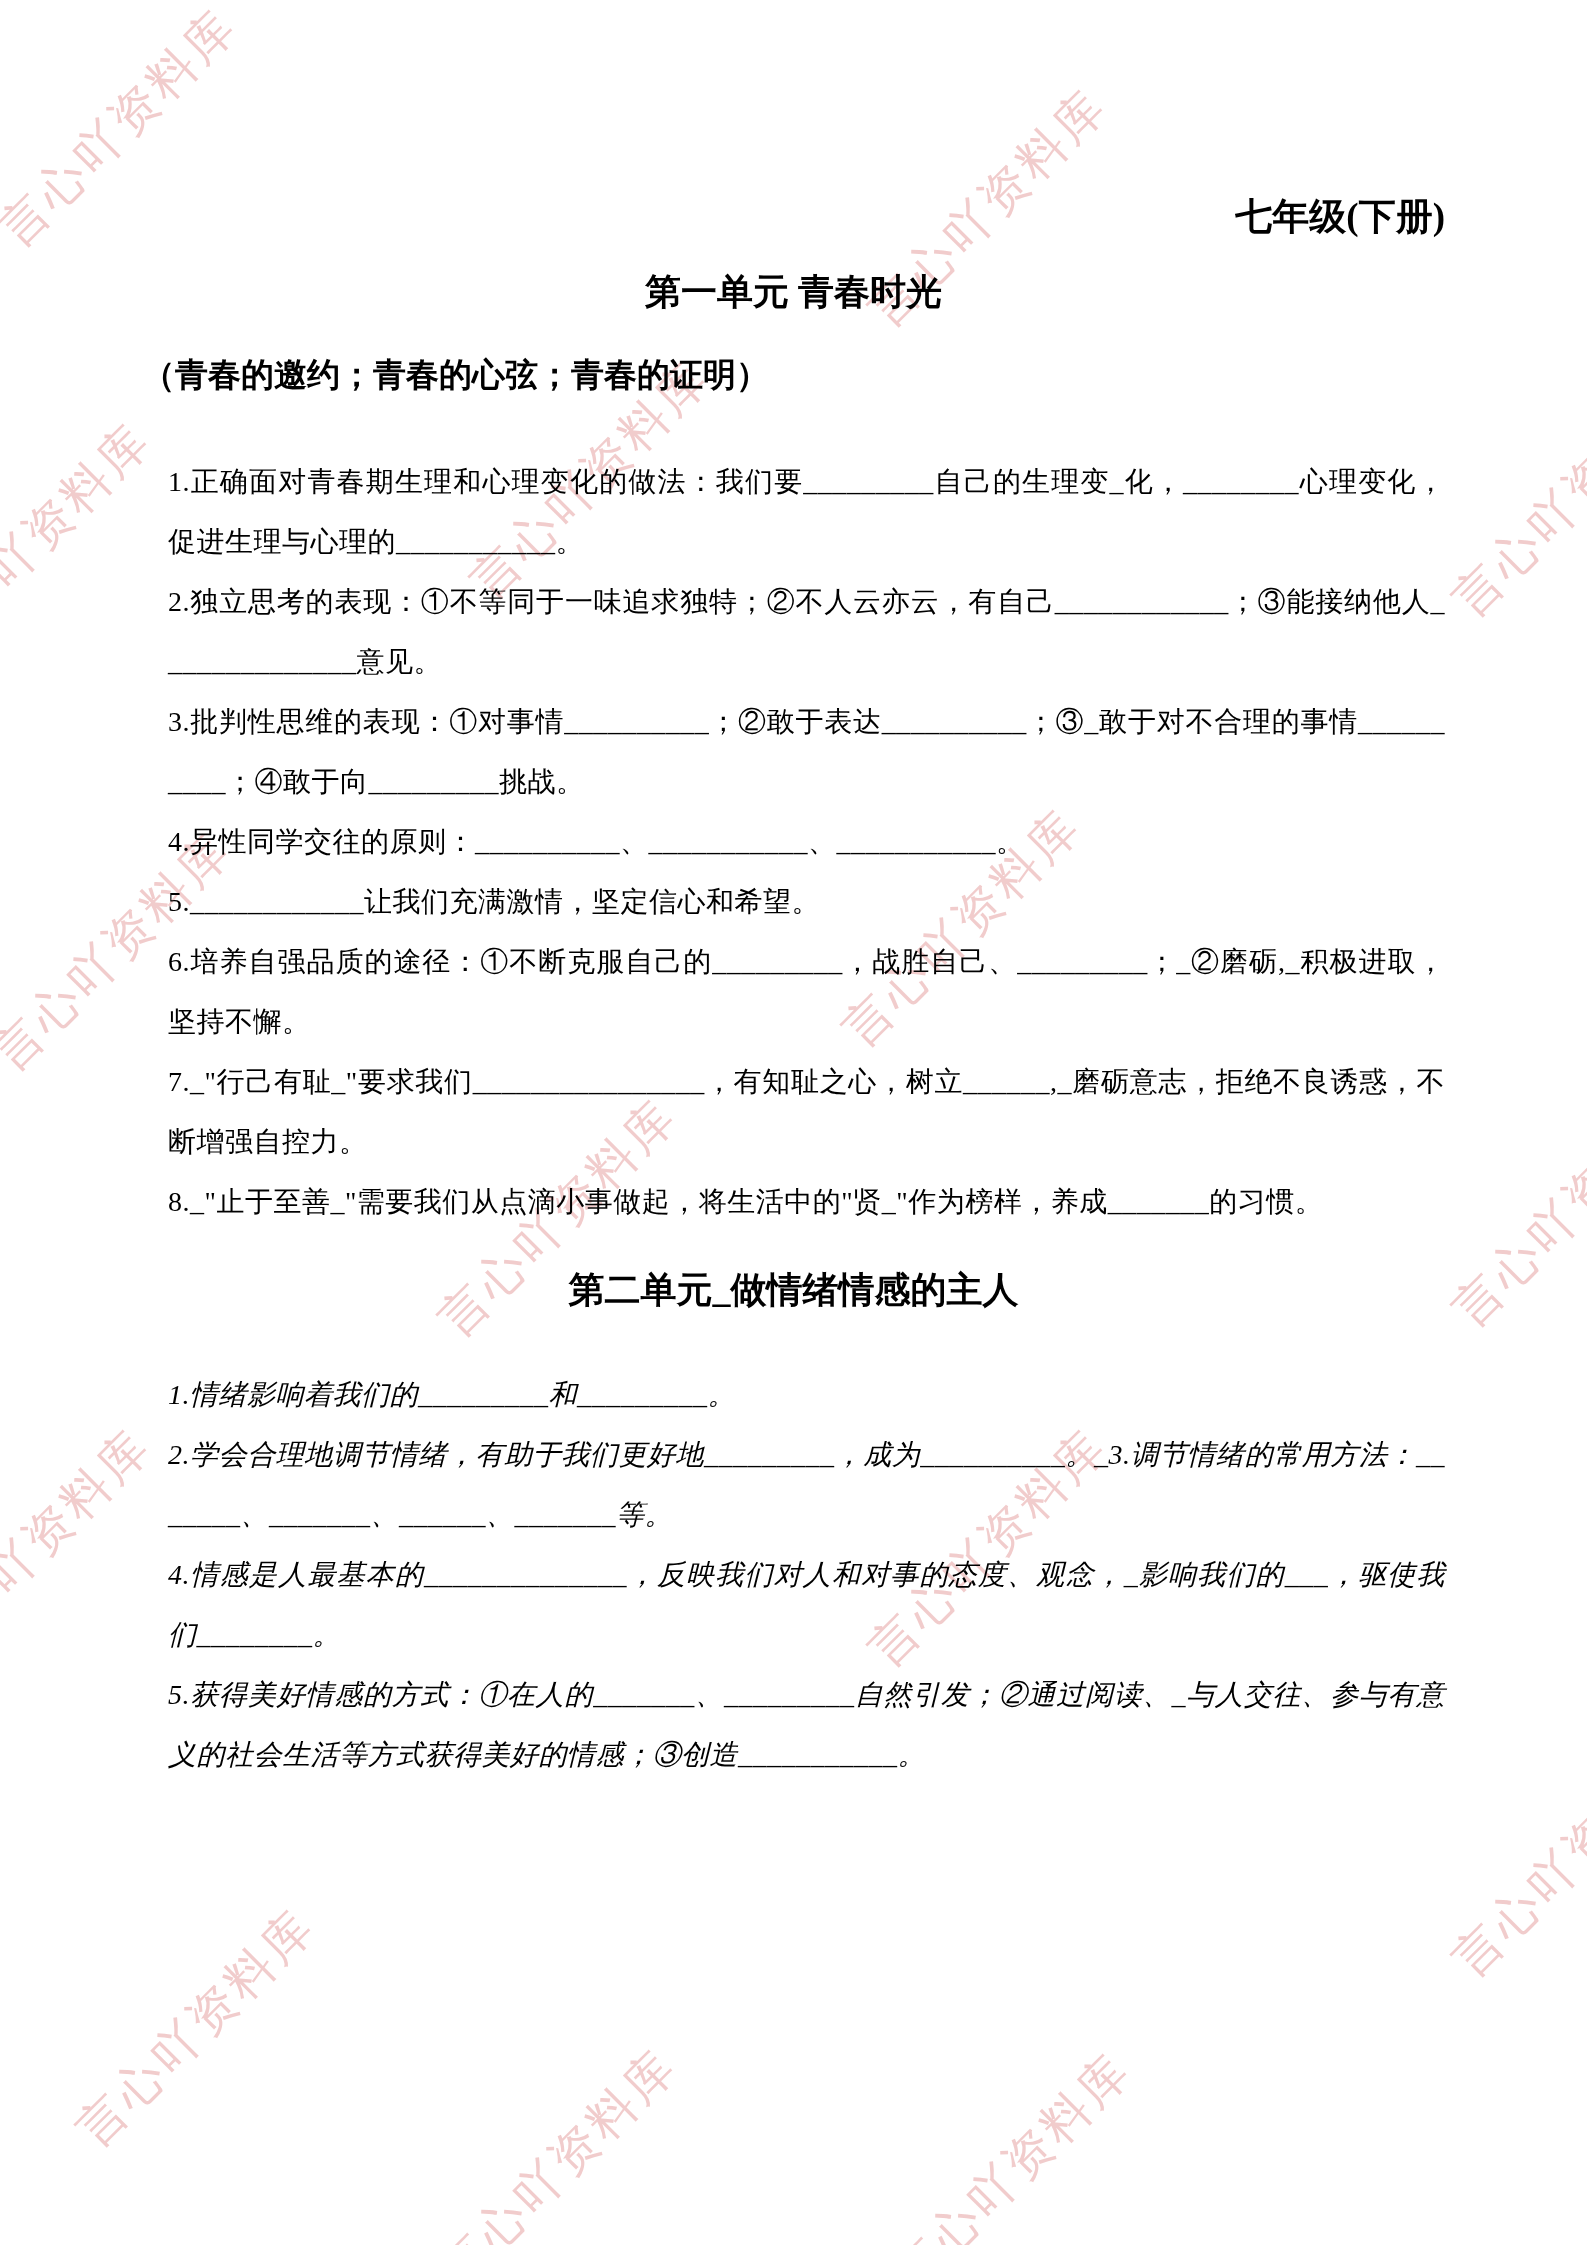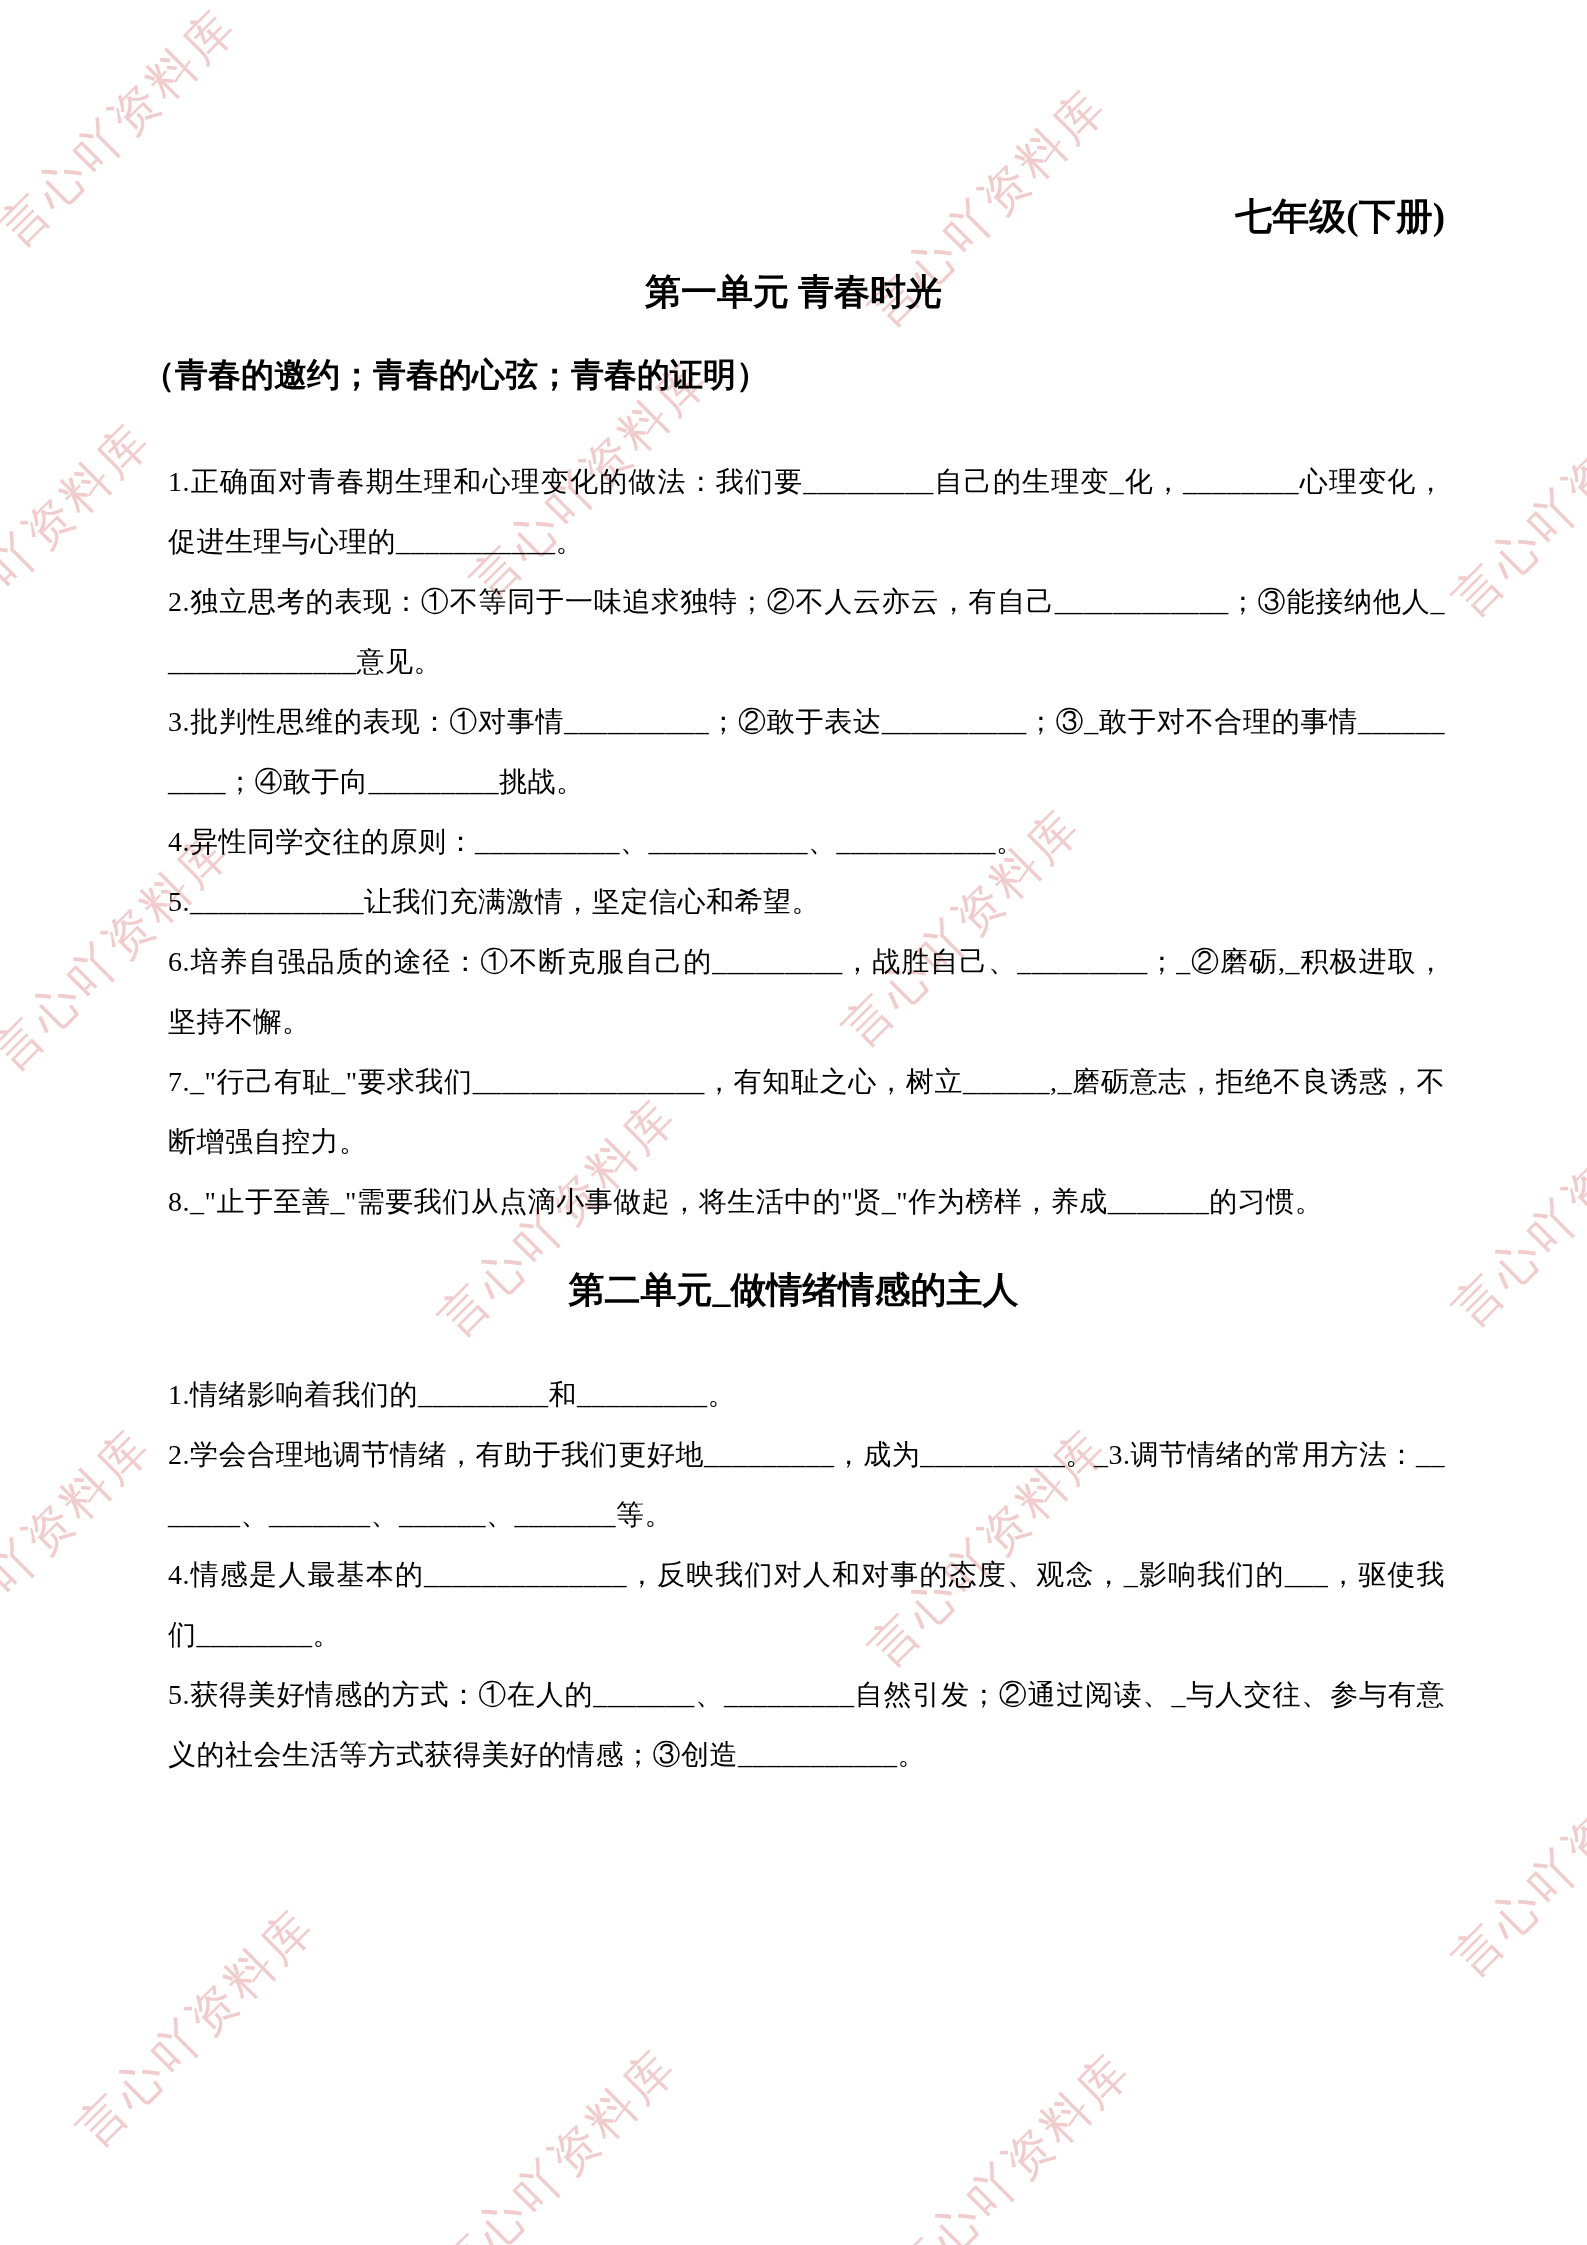--- a/index.html
+++ b/index.html
@@ -53,20 +53,21 @@
     margin-top: 36px;
     text-align: left;
     font-weight: bold;
     font-size: 33px;
   }
   .items {
     margin-top: 54px;
   }
   .items.second {
     margin-top: 50px;
+    font-style: italic;
   }
   .items p {
     font-size: 28px;
     line-height: 60px;
     text-align: justify;
     letter-spacing: 0.5px;
     word-break: break-all;
     margin-left: 26px;
   }
   .footer {

